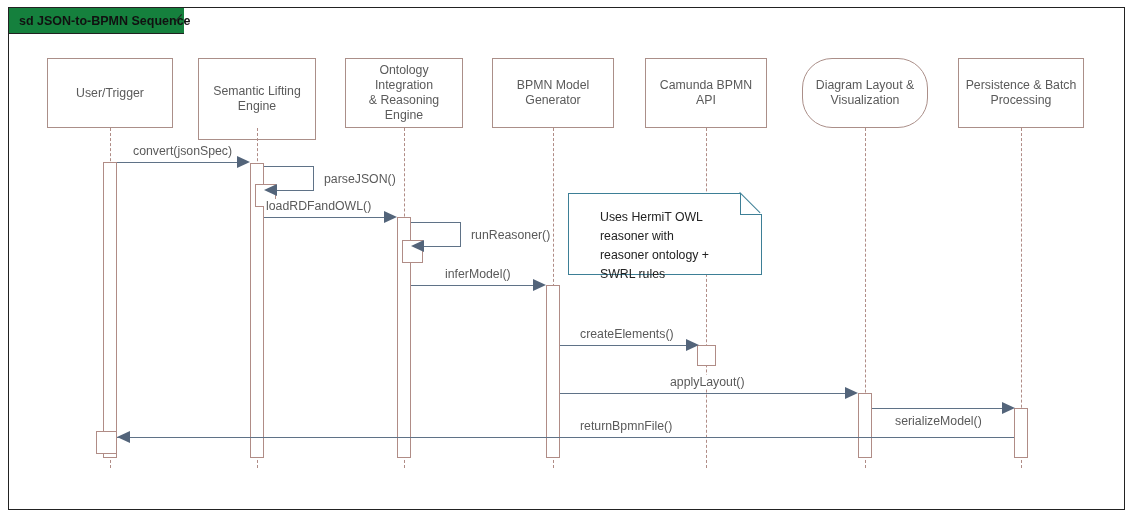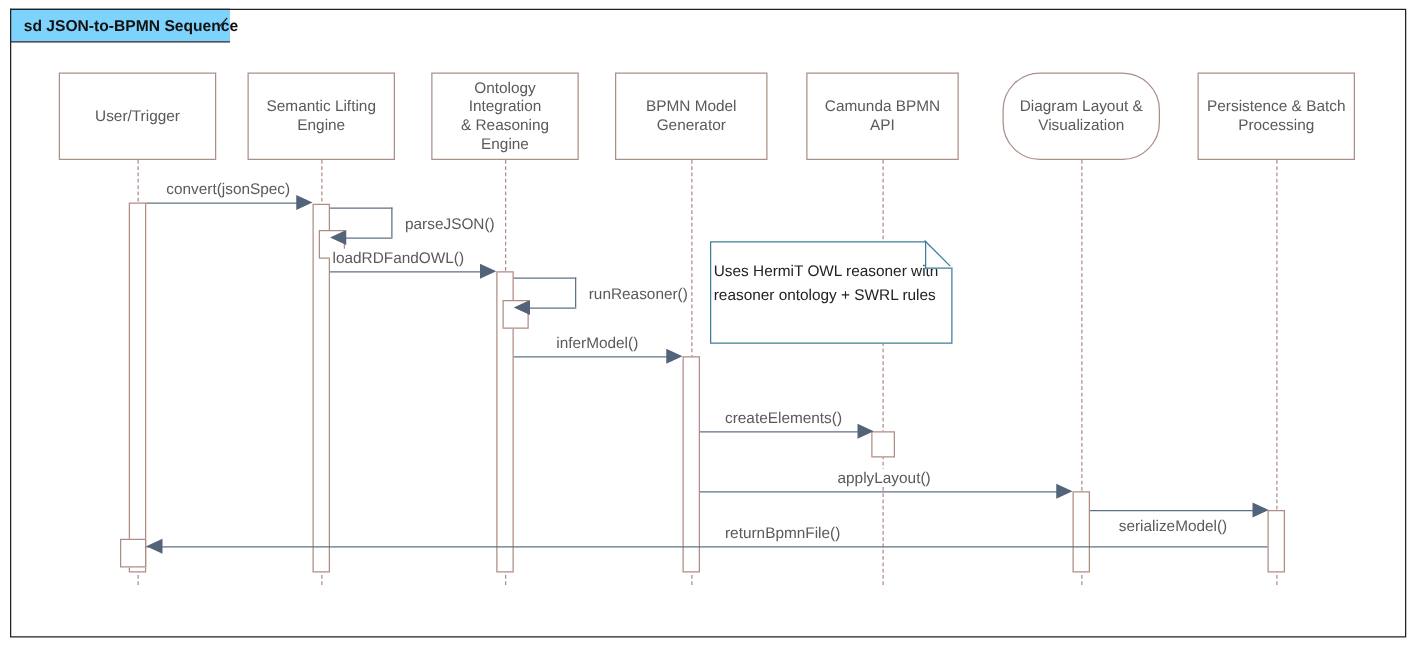--- a/index.html
+++ b/index.html
@@ -17,21 +17,21 @@
     width:1117px;height:503px;
     border:1.6px solid #222;
     box-sizing:border-box;
     background:#fff;
   }
   .frame-tab{
     position:absolute;
     left:8px;top:7px;
     height:26px;
     box-sizing:border-box;
-    background:#7dd3fc;
+    background:#15803d;
     border-left:1.6px solid #222;
     border-top:1.6px solid #222;
     display:flex;align-items:center;
   }
   .frame-tab .lbl{
     font-size:12.5px;font-weight:bold;color:#111;
     padding:0 10px 0 10px;white-space:nowrap;line-height:26px;
   }
   .frame-tab-clip{
     position:absolute;
@@ -107,21 +107,21 @@
 
   
   .note{
     position:absolute;
     box-sizing:border-box;
     background:#ffffff;
     border:1.4px solid #3d7f96;
     font-size:12.3px;
     color:#222;
     line-height:19px;
-    padding:14px 2px;
+    padding:14px 31px;
     overflow:visible;
   }
   .note .fold{
     position:absolute;
     top:-1.4px;right:-1.4px;
     width:21px;height:21px;
     background:#fff;
     border-left:1.4px solid #3d7f96;
     border-bottom:1.4px solid #3d7f96;
     transform-origin:center;
@@ -152,21 +152,21 @@
   <div class="frame"></div>
   <div class="frame-tab" style="width:176px;">
     <span class="lbl">sd JSON-to-BPMN Sequence</span>
   </div>
   <div class="frame-tab-bottom" style="left:8px;top:33px;width:176px;"></div>
   <div class="frame-tab-clip" style="left:176px;"></div>
 
   <div class="head-box" style="left:47px;top:58px;width:126px;height:70px;">
     <span>User/Trigger</span>
   </div>
-  <div class="head-box" style="left:198px;top:58px;width:118px;height:70px;">
+  <div class="head-box" style="left:198px;top:58px;width:118px;height:82px;">
     <span style="white-space:pre-line;">Semantic Lifting
 Engine</span>
   </div>
   <div class="head-box" style="left:492px;top:58px;width:122px;height:70px;">
     <span style="white-space:pre-line;">BPMN Model
 Generator</span>
   </div>
   <div class="head-box" style="left:345px;top:58px;width:118px;height:70px;">
     <span style="white-space:pre-line;">Ontology Integration
 &amp; Reasoning Engine</span>

